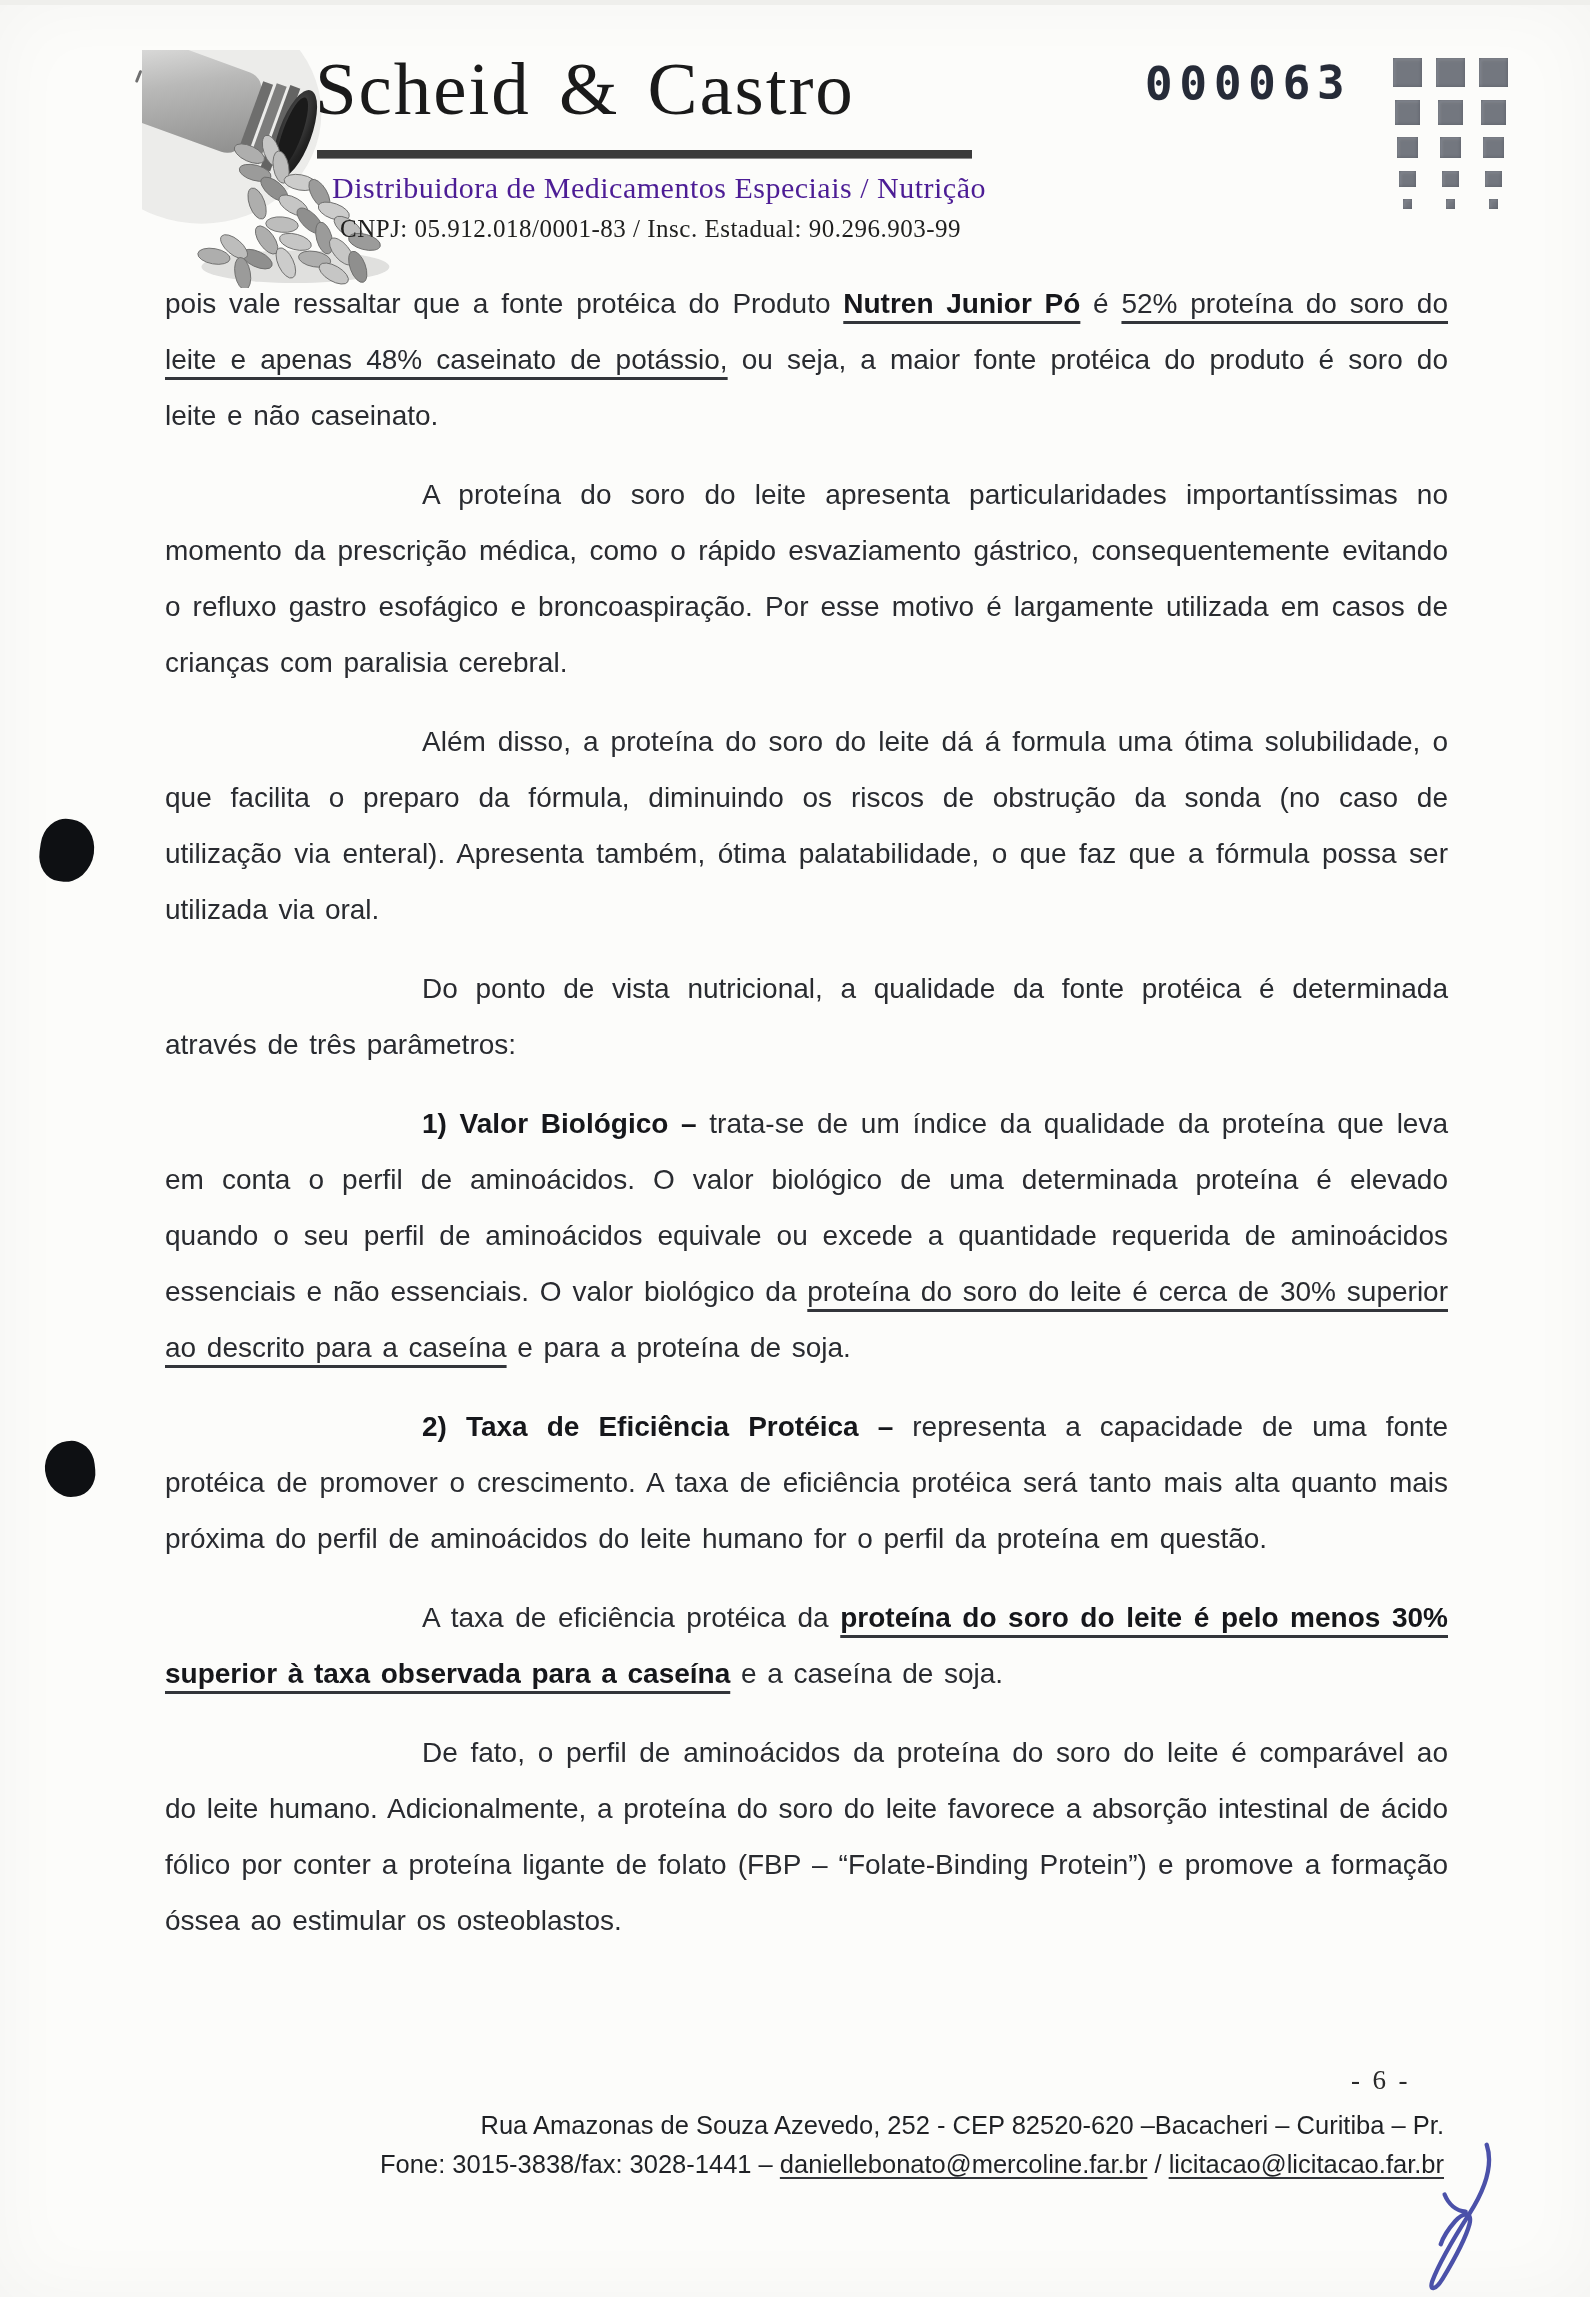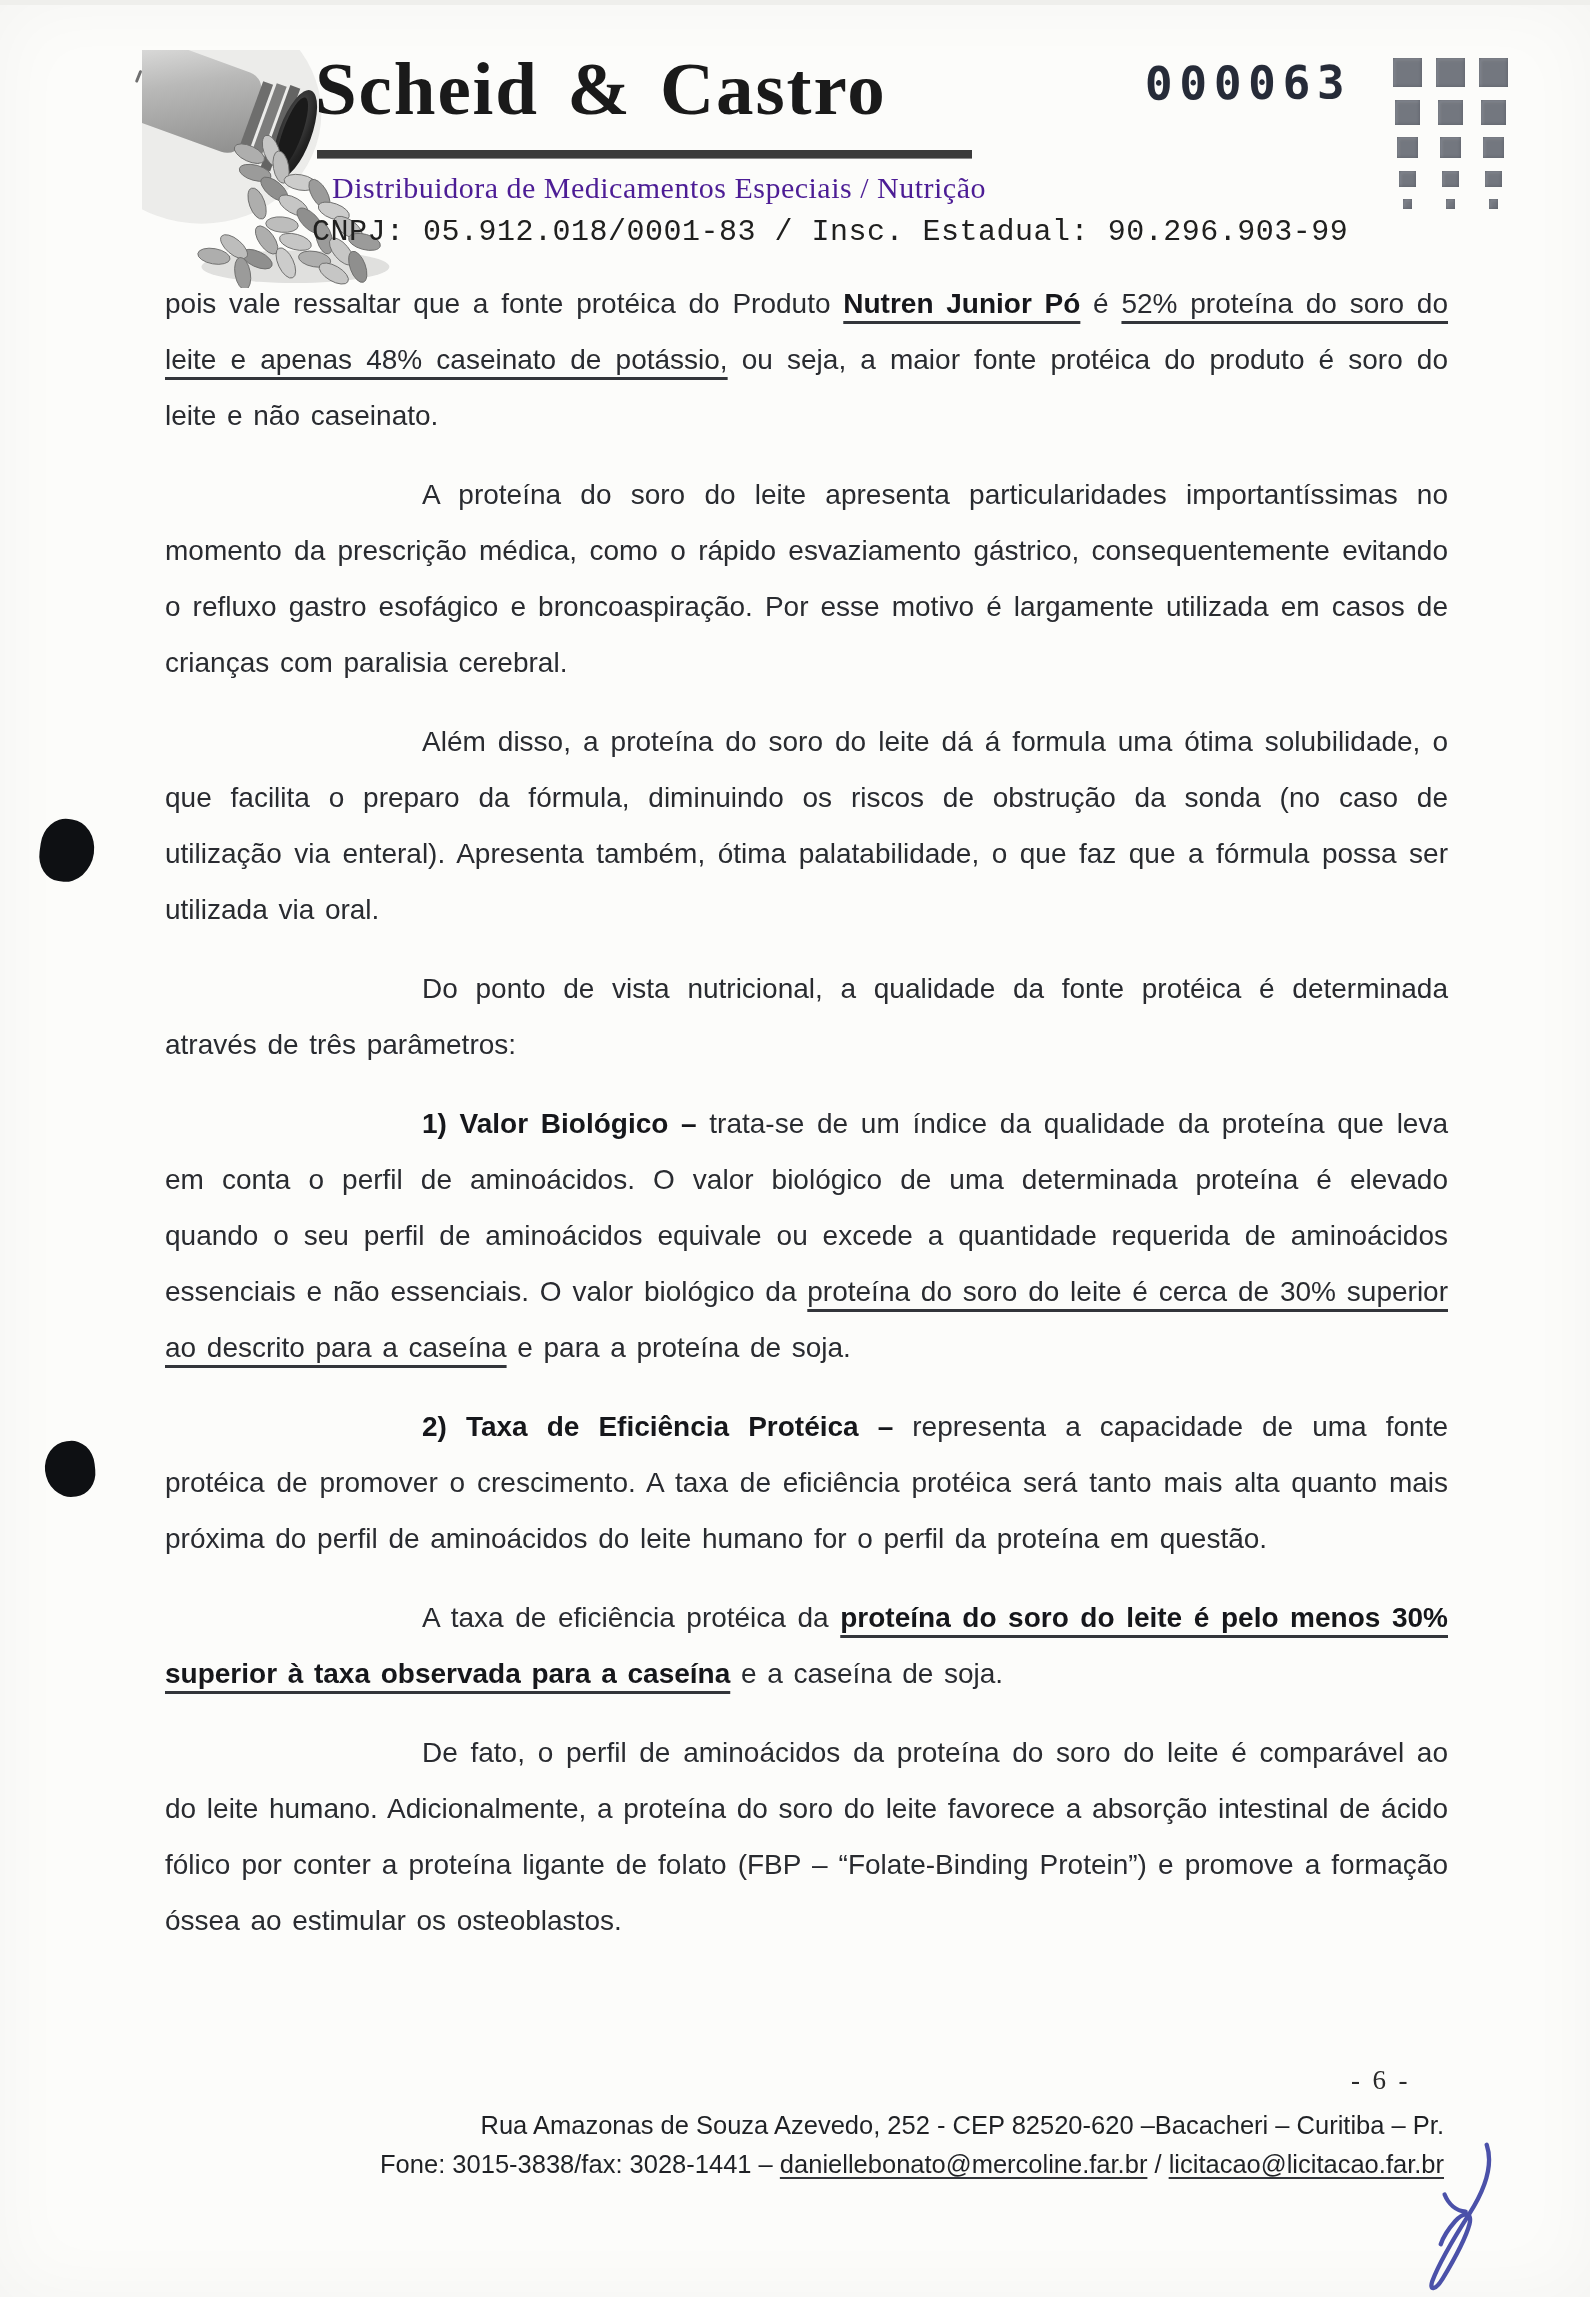--- a/index.html
+++ b/index.html
@@ -4,27 +4,27 @@
 <style>
   html,body{margin:0;padding:0;background:#e9e9e7;}
   .page{position:relative;width:1591px;height:2297px;margin:0 auto;background:#fcfcfa;
         overflow:hidden;font-family:"Liberation Sans",sans-serif;
         box-shadow:inset 0 0 77px rgba(0,0,0,.035);}
   .scan-edge{position:absolute;top:0;left:0;right:0;height:4.8px;background:#efefec;}
 
   
   .logo{position:absolute;left:142px;top:50px;width:257px;height:238px;}
   .title{position:absolute;left:315px;top:46px;font-family:"Liberation Serif",serif;
-         font-weight:700;font-size:75px;letter-spacing:1.9px;word-spacing:7.7px;color:#1a1a1a;}
+         font-weight:400;font-size:75px;letter-spacing:1.9px;word-spacing:7.7px;color:#1a1a1a;}
   .rule{position:absolute;left:317px;top:150px;width:655px;height:7.7px;background:#3b3b3b;
         box-shadow:0 1px 0 #8a8a8a;}
   .tagline{position:absolute;left:332px;top:171px;font-family:Liberation Serif, serif;
            font-size:30px;color:#4c1d95;letter-spacing:0.5px;}
-  .registration{position:absolute;left:312px;top:215px;font-family:Liberation Mono, monospace;
-                font-size:30px;color:#20201f;letter-spacing:0.5px;}
+  .registration{position:absolute;left:340px;top:215px;font-family:Liberation Serif, serif;
+                font-size:25px;color:#20201f;letter-spacing:0.5px;}
   .stamp{position:absolute;left:1145px;top:56px;font-family:"DejaVu Sans Mono",monospace;
          font-weight:bold;font-size:46px;letter-spacing:6.7px;color:#262b38;
          transform:rotate(-.4deg);text-shadow:0 0 1px #3a405022;}
   .sq-grid{position:absolute;left:1386px;top:58px;}
   .sq-row{display:flex;margin-bottom:12.5px;}
   .sq-cell{width:43px;display:flex;justify-content:center;align-items:center;}
   .sq{background:#73777f;box-shadow:inset 0 0 3.8px #585c64, inset 1.9px 1.9px 2.9px #90949c;}
 
   
   .pencil-mark{position:absolute;left:131px;top:60px;width:38px;height:29px;}

